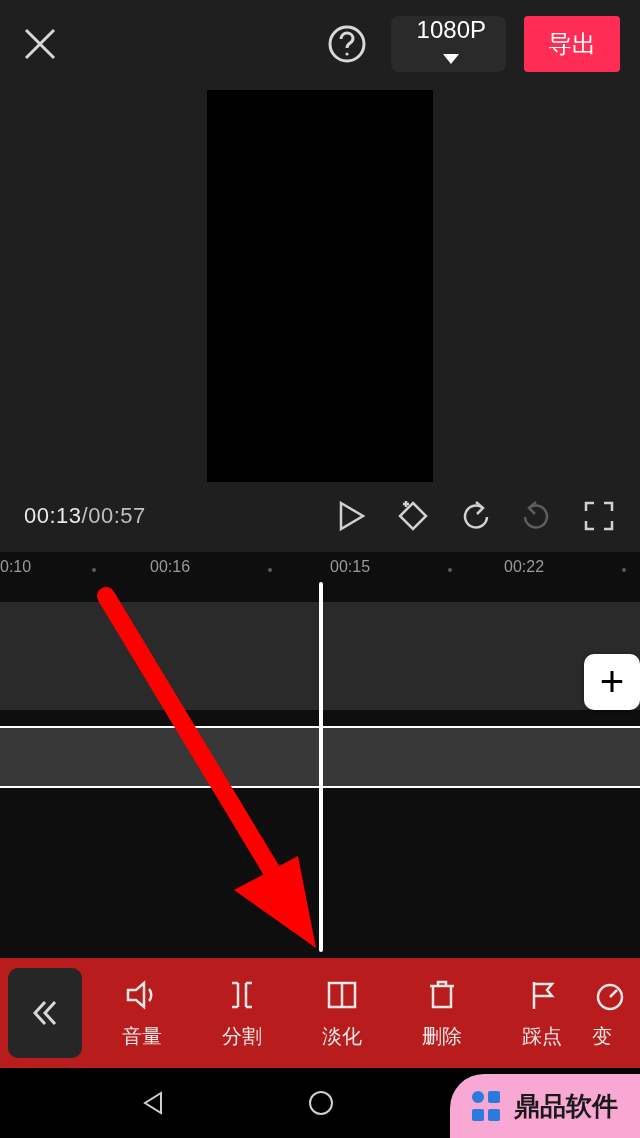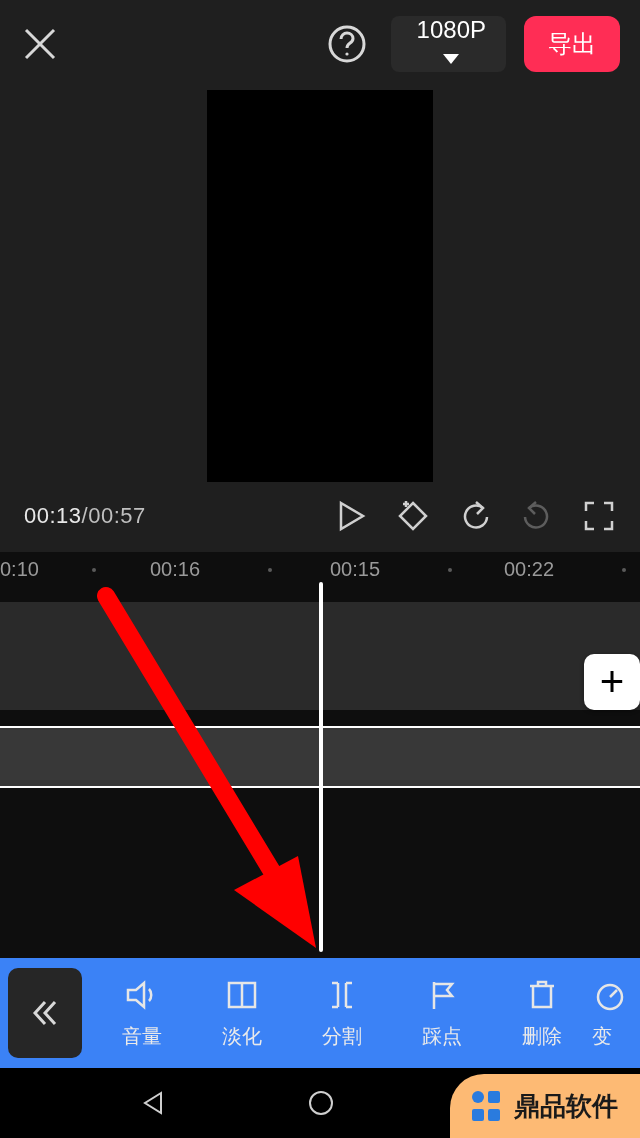--- a/index.html
+++ b/index.html
@@ -28,21 +28,21 @@
     display: flex; align-items: center; gap: 10px;
     font-size: 24px; cursor: pointer; color: #fff; flex-direction: column;
   }
   .res-btn .caret {
     width: 0; height: 0;
     border-left: 8px solid transparent; border-right: 8px solid transparent;
     border-top: 10px solid #fff;
   }
   .export-btn {
     height: 56px; padding: 0 24px;
-    background: #ff2d55; border-radius: 12px;
+    background: #ff2d55; border-radius: 4px;
     display: flex; align-items: center;
     font-size: 24px; font-weight: 500; cursor: pointer; color: #fff;
   }
 
   
   .preview-area {
     position: absolute; left: 0; top: 88px; width: 640px; height: 398px;
     background: #1f1f1f;
     display: flex; align-items: flex-start; justify-content: center;
   }
@@ -62,21 +62,21 @@
   .t-icon {
     width: 34px; height: 34px; cursor: pointer;
     stroke: #d0d0d0; fill: none;
   }
 
   
   .ruler {
     position: absolute; left: 0; top: 552px; width: 640px; height: 36px;
     background: #0e0e0e;
     display: flex; align-items: center;
-    font-size: 20px; color: #9a9a9a;
+    font-size: 16px; color: #9a9a9a;
   }
   .ruler .tick-lbl { position: absolute; top: 6px; }
   .ruler .dot {
     position: absolute; top: 16px; width: 4px; height: 4px; border-radius: 50%; background: #5a5a5a;
   }
 
   
   .tracks {
     position: absolute; left: 0; top: 588px; width: 640px; height: 372px;
     background: #0e0e0e;
@@ -107,21 +107,21 @@
 
   
   .red-arrow {
     position: absolute; left: 76px; top: 586px; width: 260px; height: 390px;
     pointer-events: none;
   }
 
   
   .toolstrip {
     position: absolute; left: 0; top: 958px; width: 640px; height: 110px;
-    background: #3b82f6;
+    background: #b91c1c;
     display: flex; align-items: center; padding-left: 8px;
   }
   .collapse-btn {
     width: 74px; height: 90px;
     background: #262626; border-radius: 10px;
     display: flex; align-items: center; justify-content: center;
     cursor: pointer; margin-right: 10px;
   }
   .collapse-btn svg { stroke: #d8d8d8; fill: none; }
   .tools-scroll {
@@ -141,21 +141,21 @@
   .sysnav {
     position: absolute; left: 0; top: 1068px; width: 640px; height: 70px;
     background: #000;
     display: flex; align-items: center; justify-content: space-evenly;
   }
   .sysnav svg { stroke: #cfcfcf; fill: none; }
 
   
   .watermark {
     position: absolute; right: 0; bottom: 0;
-    background: #fdba74; color: #1a1a1a;
+    background: #f9a8d4; color: #1a1a1a;
     border-top-left-radius: 34px;
     height: 64px; padding: 0 22px 0 18px;
     display: flex; align-items: center; gap: 8px;
     font-size: 26px; font-weight: 600;
   }
   .wm-logo { width: 38px; height: 38px; }
 </style>
 </head>
 <body>
 
@@ -268,49 +268,49 @@
     <div class="tool">
       <svg width="36" height="36" viewBox="0 0 36 36" stroke-width="2.5">
         <polygon points="4,13 12,13 20,6 20,30 12,23 4,23"></polygon>
         <path d="M25 12c3 3 3 9 0 12"></path>
       </svg>
       <span class="lbl">音量</span>
     </div>
 
     <div class="tool">
       <svg width="36" height="36" viewBox="0 0 36 36" stroke-width="2.5">
+        <path d="M14 6v24M22 6v24"></path>
+        <path d="M14 6h-6M14 30h-6M22 6h6M22 30h6"></path>
+      </svg>
+      <span class="lbl">分割</span>
+    </div>
+
+    <div class="tool">
+      <svg width="36" height="36" viewBox="0 0 36 36" stroke-width="2.5">
         <rect x="5" y="6" width="26" height="24"></rect>
           <line x1="18" y1="6" x2="18" y2="30"></line>
       </svg>
       <span class="lbl">淡化</span>
-    </div>
-
-    <div class="tool">
-      <svg width="36" height="36" viewBox="0 0 36 36" stroke-width="2.5">
-        <path d="M14 6v24M22 6v24"></path>
-        <path d="M14 6h-6M14 30h-6M22 6h6M22 30h6"></path>
-      </svg>
-      <span class="lbl">分割</span>
-    </div>
-
-    <div class="tool">
-      <svg width="36" height="36" viewBox="0 0 36 36" stroke-width="2.5">
-        <line x1="10" y1="5" x2="10" y2="32"></line>
-        <path d="M10 7h18l-5 6 5 6H10"></path>
-      </svg>
-      <span class="lbl">踩点</span>
     </div>
 
     <div class="tool">
       <svg width="36" height="36" viewBox="0 0 36 36" stroke-width="2.5">
         <line x1="6" y1="9" x2="30" y2="9"></line>
         <path d="M9 9v21h18V9"></path>
           <path d="M14 9V5h8v4"></path>
       </svg>
       <span class="lbl">删除</span>
+    </div>
+
+    <div class="tool">
+      <svg width="36" height="36" viewBox="0 0 36 36" stroke-width="2.5">
+        <line x1="10" y1="5" x2="10" y2="32"></line>
+        <path d="M10 7h18l-5 6 5 6H10"></path>
+      </svg>
+      <span class="lbl">踩点</span>
     </div>
 
     <div class="tool">
       <svg width="36" height="36" viewBox="0 0 36 36" stroke-width="2.5">
         <circle cx="18" cy="20" r="12"></circle>
           <line x1="18" y1="20" x2="25" y2="13"></line>
       </svg>
       <span class="lbl">变</span>
     </div>
 

